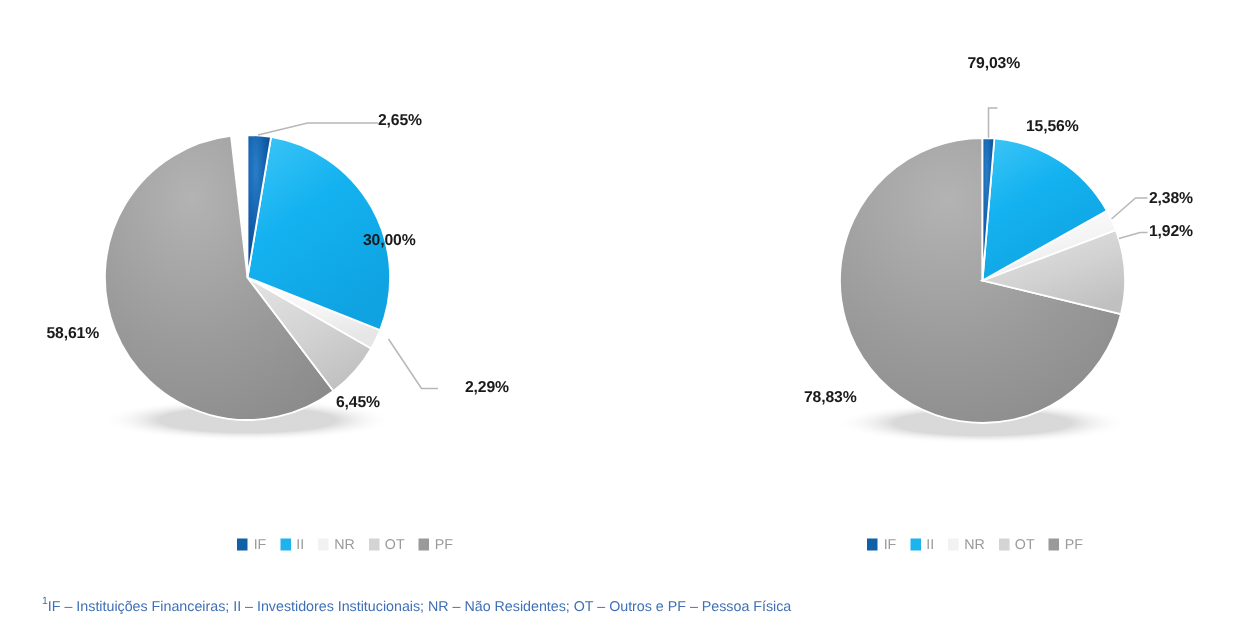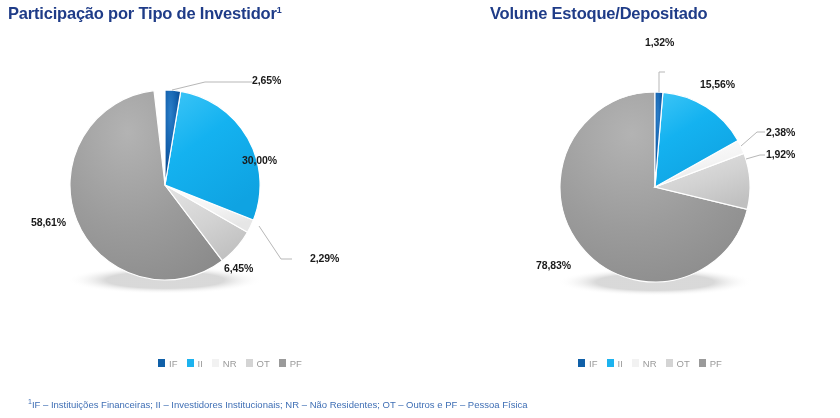--- a/index.html
+++ b/index.html
@@ -108,23 +108,20 @@
     font-size: 7px;
     vertical-align: super;
     line-height: 0;
   }
 </style>
 </head>
 <body>
 
 <div class="panel" id="panel-left">
 
-  <div class="chart-title" id="title-left">
-    <span>Participação por Tipo de Investidor</span><sup>1</sup>
-  </div>
 
   <div class="pie-stage">
     <svg class="pie-svg" width="460" height="330" viewBox="0 0 460 330">
       <defs>
         <radialGradient id="gradDarkL" cx="35%" cy="25%" r="85%">
           <std></std>
           <stop offset="0%" stop-color="#2a7ec8"></stop>
           <stop offset="55%" stop-color="#0f5ba8"></stop>
           <stop offset="100%" stop-color="#0a3d7a"></stop>
         </radialGradient>
@@ -196,23 +193,20 @@
     </div>
     <div class="legend-item">
       <span class="legend-swatch" style="background:#9a9a9a"></span>
       <span class="legend-label">PF</span>
     </div>
   </div>
 </div>
 
 <div class="panel" id="panel-right">
 
-  <div class="chart-title" id="title-right">
-    <span>Volume Estoque/Depositado</span><sup></sup>
-  </div>
 
   <div class="pie-stage">
     <svg class="pie-svg" width="380" height="330" viewBox="0 0 380 330">
       <defs>
         <radialGradient id="gradDarkR" cx="35%" cy="25%" r="85%">
           <stop offset="0%" stop-color="#2a7ec8"></stop>
           <stop offset="55%" stop-color="#0f5ba8"></stop>
           <stop offset="100%" stop-color="#0a3d7a"></stop>
         </radialGradient>
         <linearGradient id="gradCyanR" x1="0%" y1="0%" x2="55%" y2="100%">
@@ -251,22 +245,22 @@
 
       <path d="M 195 159 L 202.9 64.3 A 95 95 0 0 1 277.9 112.5 Z" fill="url(#gradCyanR)" stroke="#ffffff" stroke-width="1.2"></path>
 
       <path d="M 195 159 L 195 64 A 95 95 0 0 1 202.9 64.3 Z" fill="url(#gradDarkR)" stroke="#ffffff" stroke-width="1.2"></path>
 
       <polyline points="199,64 199,44 205,44" fill="none" stroke="#b7b7b7" stroke-width="1"></polyline>
       <polyline points="281,118 297,104 305,104" fill="none" stroke="#b7b7b7" stroke-width="1"></polyline>
       <polyline points="286,131 300,127 305,127" fill="none" stroke="#b7b7b7" stroke-width="1"></polyline>
     </svg>
 
-    <div class="data-label" style="left:185px; top:8px;">1,32%</div>
-    <div class="data-label" style="left:240px; top:50px;">15,56%</div>
+    <div class="data-label" style="left:185px; top:8px;">79,03%</div>
+    <div class="data-label" style="left:224px; top:50px;">15,56%</div>
     <div class="data-label" style="left:306px; top:98px;text-align:center;">2,38%</div>
     <div class="data-label" style="left:306px; top:120px;">1,92%</div>
     <div class="data-label" style="left:76px; top:231px;text-align:center;">78,83%</div>
   </div>
 
   <div class="legend">
     <div class="legend-item">
       <span class="legend-swatch" style="background:#1060a8"></span>
       <span class="legend-label">IF</span>
     </div>

